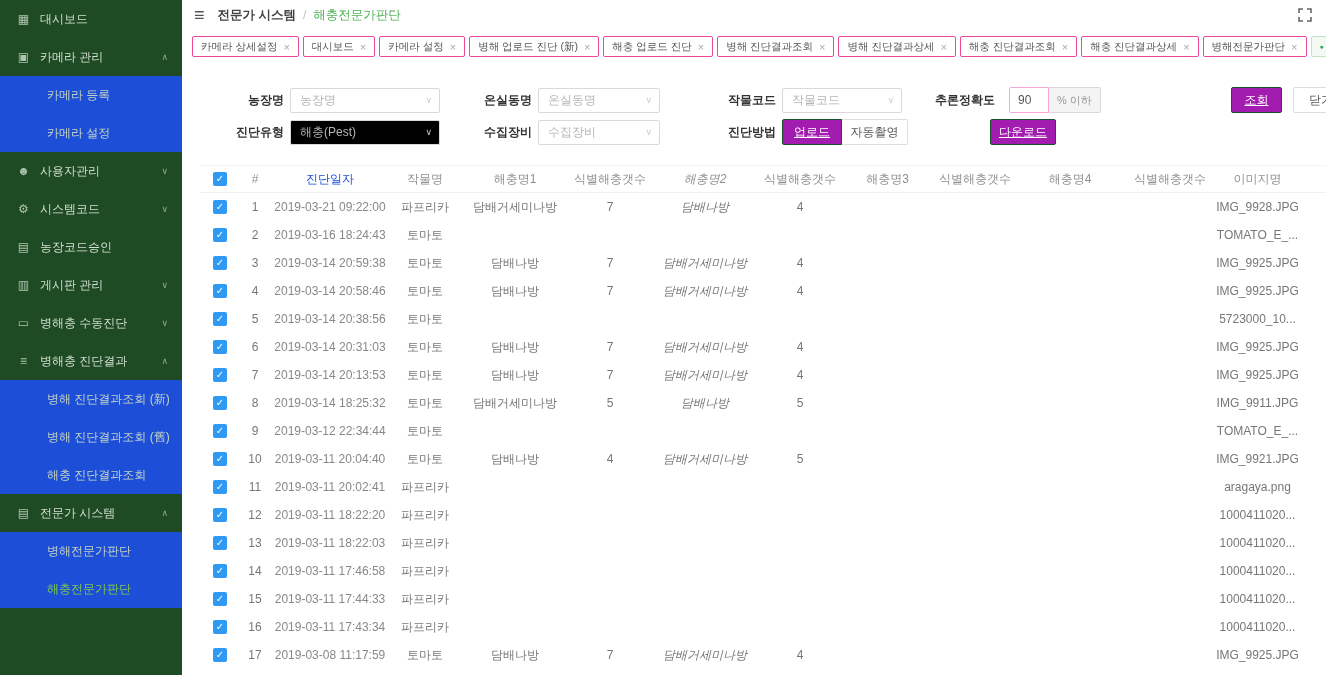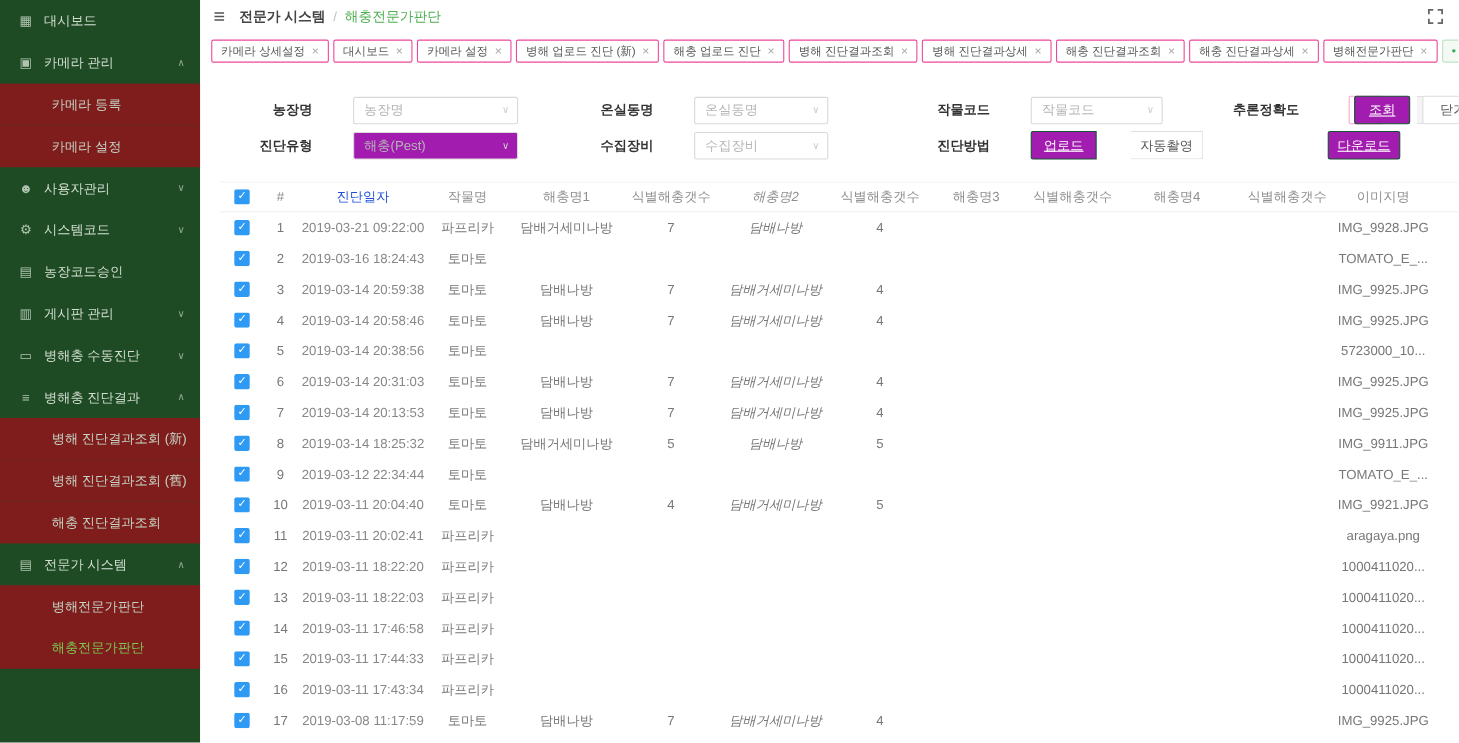--- a/index.html
+++ b/index.html
@@ -6,21 +6,21 @@
   html,body { width:1326px; height:675px; overflow:hidden; background:#fff;
     font-family:"Liberation Sans","DejaVu Sans",sans-serif; }
 
   
   .sidebar { position:absolute; left:0; top:0; width:182px; height:675px; background:#1F4B24; }
   .side-item { height:38px; display:flex; align-items:center; color:#d2dfd2; font-size:12px; cursor:pointer; }
   .side-item .ic { width:15px; margin:0 9px 0 16px; font-size:12px; color:#aec4ae; text-align:center; flex-shrink:0; }
   .side-item .lbl { flex:1; white-space:nowrap; overflow:hidden; }
   .side-item .chev { margin-right:14px; font-size:9px; color:rgba(255,255,255,.5); }
   .sub-item { height:38px; display:flex; align-items:center; color:#c4d4c4; font-size:12px;
-    padding-left:47px; cursor:pointer; background:#7f1d1d; white-space:nowrap; overflow:hidden; }
+    padding-left:47px; cursor:pointer; background:#1d4ed8; white-space:nowrap; overflow:hidden; }
   .sub-item.active { color:#7CC850; }
 
   
   .main { position:absolute; left:182px; top:0; width:1144px; height:675px; background:#fff; overflow:hidden; }
 
   .topbar { height:30px; display:flex; align-items:center; padding:0 14px 0 12px; }
   .burger { font-size:18px; color:#555; margin-right:13px; cursor:pointer; line-height:1; }
   .bc-root { font-size:12.5px; font-weight:bold; color:#444; }
   .bc-sep { color:#c0c0c0; margin:0 7px; font-size:12px; }
   .bc-cur { font-size:12.5px; color:#4caf50; }
@@ -29,30 +29,30 @@
 
   .tabstrip { display:flex; gap:4px; padding:6px 10px 8px; align-items:center; white-space:nowrap; overflow:hidden; }
   .tab { display:inline-flex; align-items:center; height:21px; border:1px solid #ec4899; border-radius:2px;
     background:#fff; padding:0 8px; font-size:10.5px; color:#555; cursor:pointer; flex-shrink:0; }
   .tab .x { margin-left:6px; color:#aaa; font-size:11px; }
   .tab.active { color:#3aa65a; border-color:#bfe3c6; background:#f2faf3; }
   .tab.active .dot { color:#3aa65a; font-size:7px; margin-right:5px; }
 
   
   .filters { position:relative; padding:22px 0 12px 48px; }
-  .frow { display:flex; align-items:center; height:26px; margin-bottom:6px;gap:31px; }
+  .frow { display:flex; align-items:center; height:26px; margin-bottom:6px; }
   .flabel { width:54px; text-align:right; margin-right:6px; font-size:12px; font-weight:bold; color:#333;
     flex-shrink:0; white-space:nowrap; }
   .flabel.w66 { width:66px; margin-right:14px; }
   .ml38 { margin-left:38px; } .ml62 { margin-left:62px; } .ml27 { margin-left:27px; }
   .fselect { position:relative; height:25px; border:1px solid #d9d9d9; border-radius:2px; display:flex;
     align-items:center; padding:0 20px 0 9px; font-size:12px; color:#b5b5b5; background:#fff; cursor:pointer; flex-shrink:0; }
   .fselect .ph { flex:1; white-space:nowrap; overflow:hidden; }
   .fselect .chev { position:absolute; right:7px; color:#ccc; font-size:9px; }
-  .fselect.disabled { background:#a21caf; }
+  .fselect.disabled { background:#000000; }
   .w150 { width:150px; } .w122 { width:122px; } .w120 { width:120px; }
   .finput { width:40px; height:26px; border:1px solid #f9a8d4; border-radius:2px 0 0 2px; font-size:12px;
     color:#555; padding:0 8px; display:flex; align-items:center; background:#fff; }
   .faddon { height:26px; border:1px solid #d9d9d9; border-left:none; background:#f4f4f4; color:#999;
     font-size:11px; display:flex; align-items:center; padding:0 8px; border-radius:0 2px 2px 0; white-space:nowrap; }
   .btn { height:26px; border-radius:2px; font-size:12px; display:inline-flex; align-items:center;
     justify-content:center; cursor:pointer; flex-shrink:0; }
   .btn-blue { background:#a21caf; color:#fff; border:1px solid #14532d;text-decoration:underline; }
   .btn-white { background:#fff; color:#555; border:1px solid #ddd; }
   .btn-search { position:absolute; top:22px; right:44px; width:51px; }

